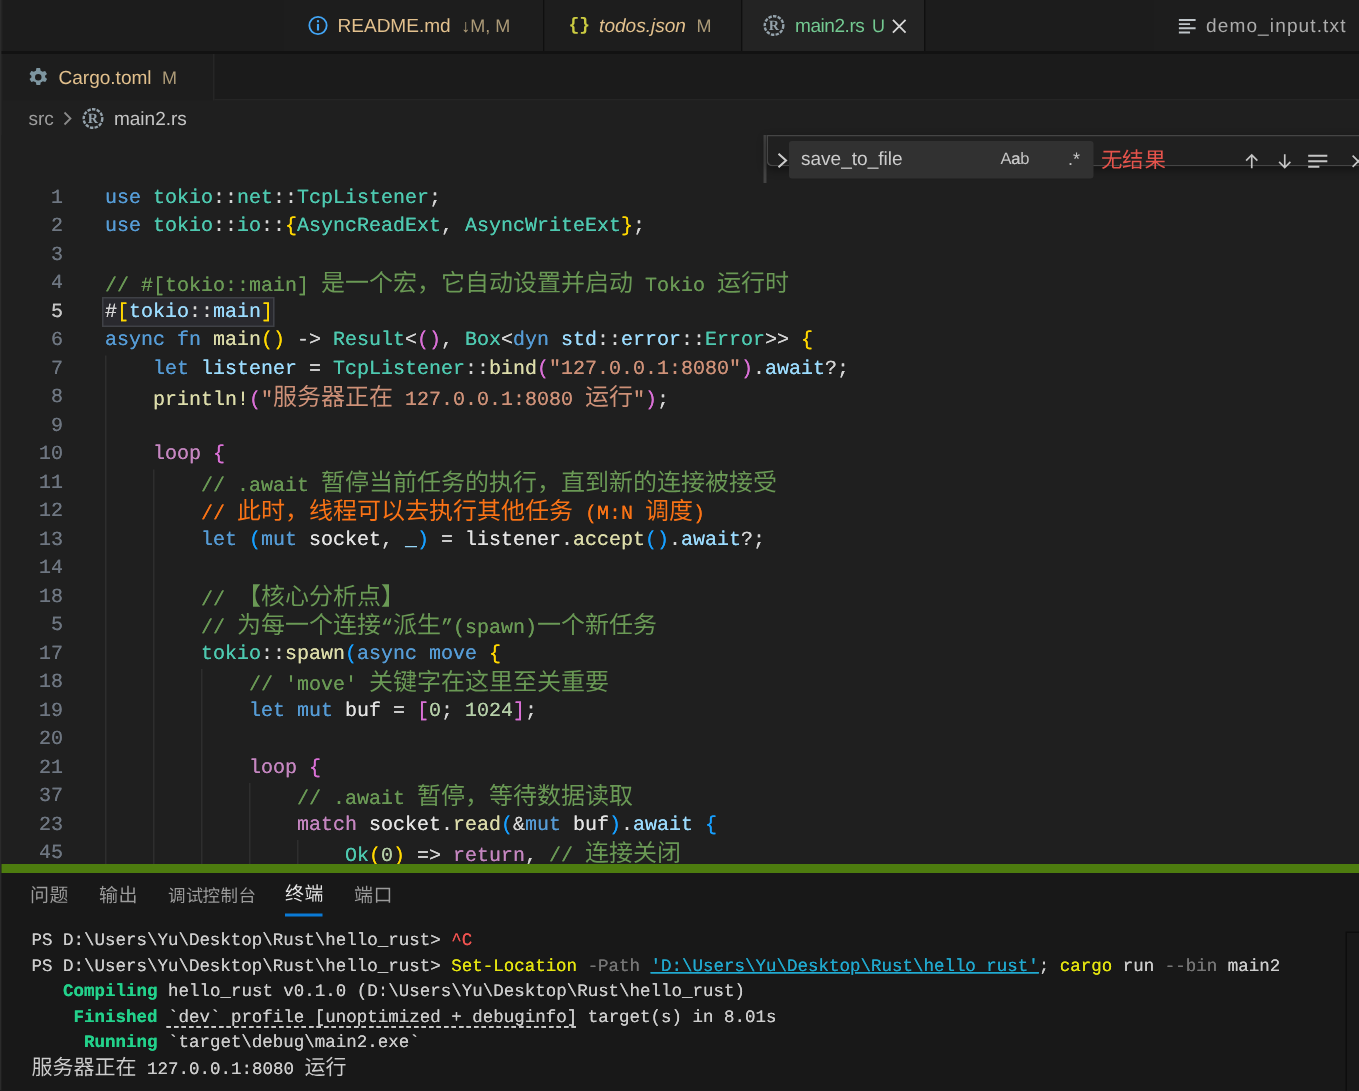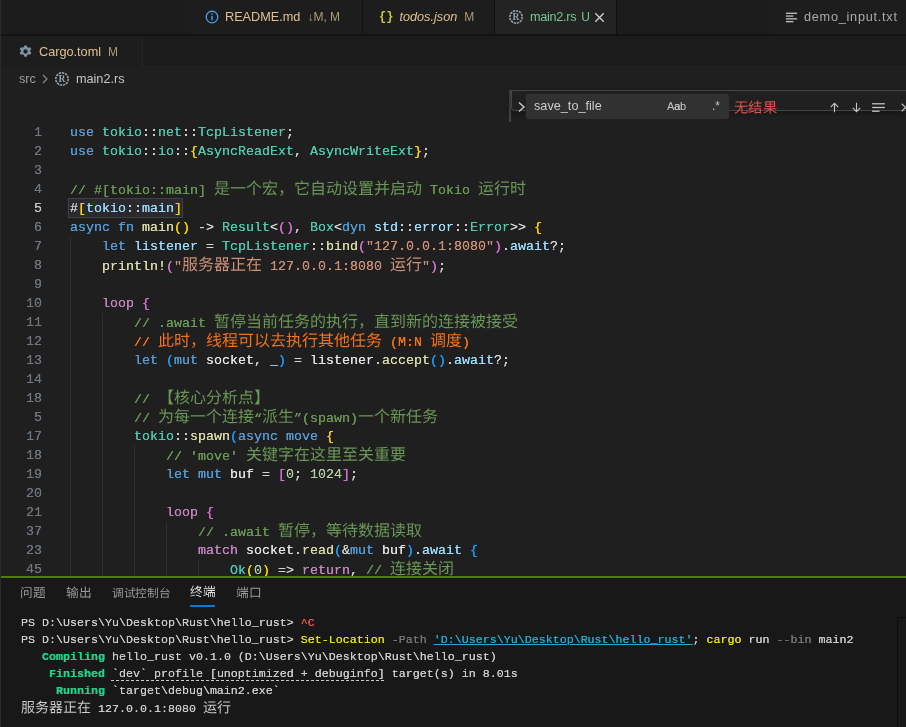--- a/index.html
+++ b/index.html
@@ -12,21 +12,21 @@
 .bcrumb{position:absolute;left:1px;top:68px;width:905px;height:22px;display:flex;align-items:center;font-size:12.7px;color:#9d9d9d}
 .ed{position:absolute;left:0;top:90px;width:906px;height:486px;background:#1f1f1f;overflow:hidden}
 .gut,.code{font-family:"Liberation Mono",monospace;font-size:13.333px;line-height:19px;text-shadow:0 0 .4px currentColor}
 .gut{position:absolute;left:0;top:33px;width:41px;text-align:right;color:#6e7681}
 .gut .cur{color:#c6c6c6}
 .code{position:absolute;left:69px;top:33px;white-space:pre;color:#d4d4d4}
 .l{height:19px}
 .cj{width:16px;height:16px;vertical-align:-1.92px;fill:currentColor}
 .guide{position:absolute;width:1px;background:#2e2e2e}
 .selbox{position:absolute;left:67px;top:108px;width:115px;height:20px;background:#29292e;border:1px solid #3f4146}
-.panel{position:absolute;left:0;top:576px;width:906px;height:151px;background:#181818;border-top:2px solid #4d7c0f}
+.panel{position:absolute;left:0;top:576px;width:906px;height:151px;background:#181818;border-top:6px solid #4d7c0f}
 .ptab{position:absolute;top:0;height:29px;display:flex;align-items:center;color:#9b9b9b}
 .ptab.act{color:#e7e7e7;border-bottom:2px solid #0a7ad6}
 .cjp{width:12.7px;height:12.7px;vertical-align:-1.6px;fill:currentColor}
 .cjp3{width:11.7px;height:11.7px;vertical-align:-1.45px;fill:currentColor}
 .term{position:absolute;left:20px;top:37px;font-family:"Liberation Mono",monospace;font-size:11.667px;line-height:17px;white-space:pre;color:#ccc;text-shadow:0 0 .4px currentColor}
 .tl{height:17px}
 .cjt{width:14px;height:14px;vertical-align:-1.68px;fill:currentColor}
 .fw{position:absolute;left:510px;top:90px;width:396px;height:21px;background:#202020;border:1px solid #454545;border-right:none;border-radius:0 0 0 4px;box-shadow:0 2px 6px rgba(0,0,0,.4)}
 .sash{position:absolute;left:508px;top:90px;width:2px;height:32px;background:#434343}
 .fin{position:absolute;left:14px;top:3px;width:203px;height:25px;background:#313131;border-radius:2px;color:#ccc;font-size:12.7px;line-height:25px;padding-left:8px}

